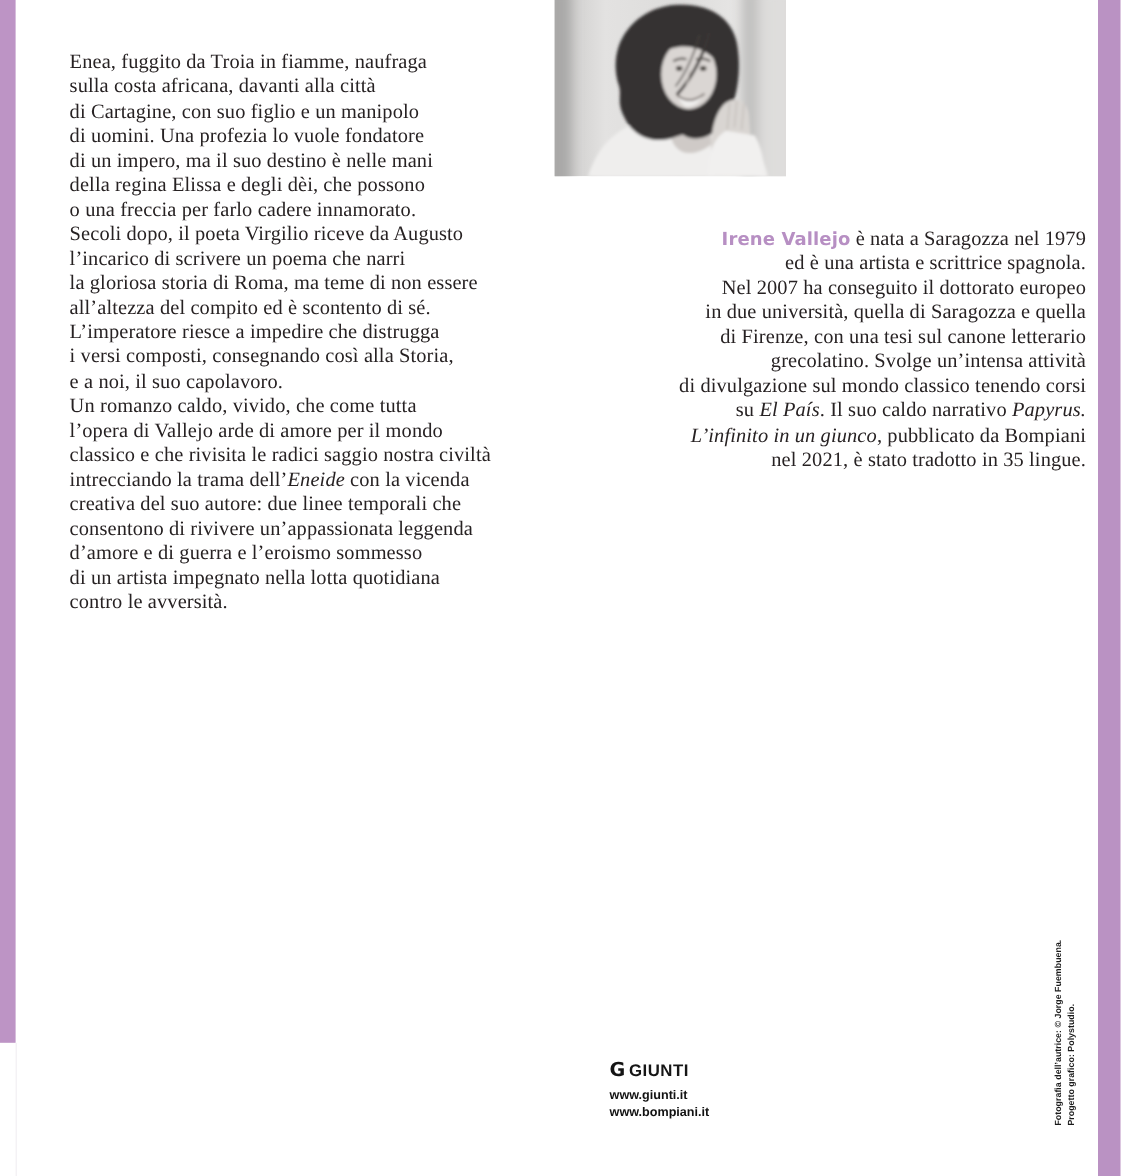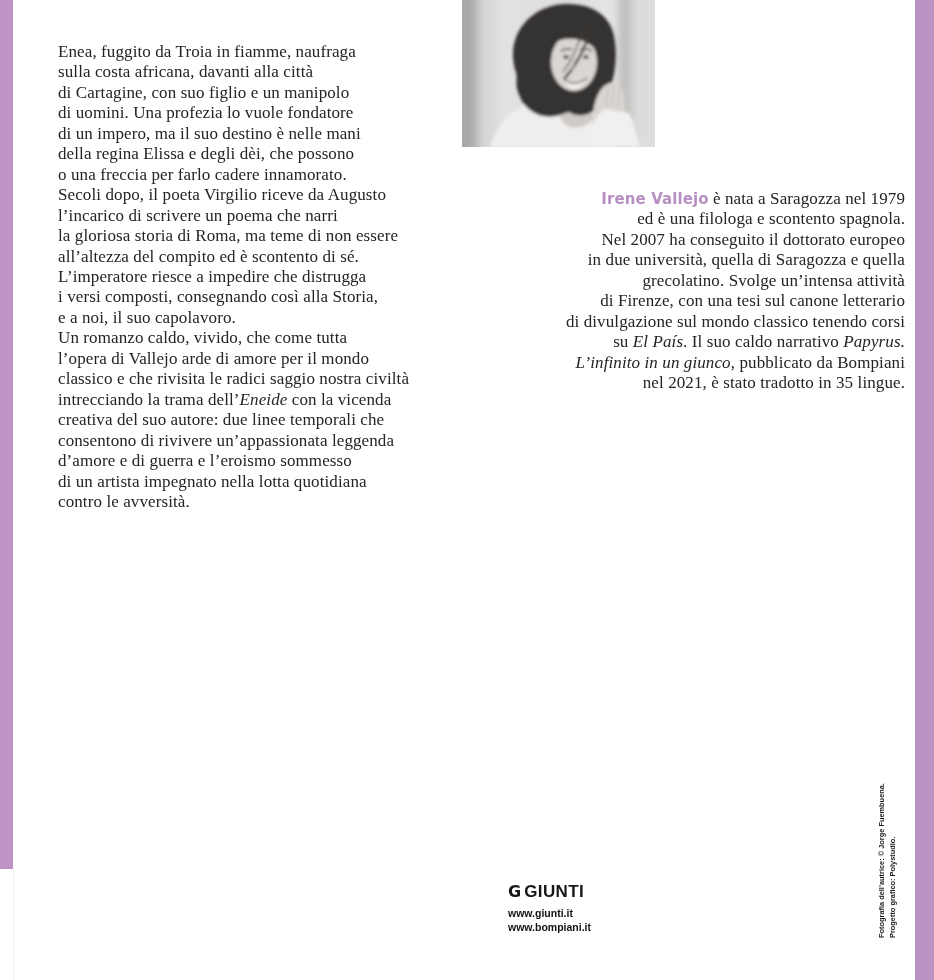--- a/index.html
+++ b/index.html
@@ -19,21 +19,21 @@
   .bio{left:485px;top:189px;width:420px;text-align:right;}
   .tline{white-space:nowrap;}
   .italic{font-style:italic;}
   .accent{font-family:"DejaVu Sans",sans-serif;font-weight:700;font-size:15px;
           letter-spacing:0.1px;color:#b78fc3;}
 
   .publisher{position:absolute;left:508px;top:884px;}
   .logo-row{display:flex;align-items:center;gap:3px;height:16px;}
   .logo-mark{font-family:"DejaVu Sans",sans-serif;font-weight:900;font-size:16px;
              line-height:16px;color:#141414;}
-  .logo-text{font-family:"Liberation Sans",sans-serif;font-weight:700;font-size:17px;
+  .logo-text{font-family:"Liberation Sans",sans-serif;font-weight:700;font-size:14px;
              letter-spacing:0.4px;color:#161616;text-align:center;}
   .websites{margin-top:7px;font-family:"Liberation Sans",sans-serif;font-weight:700;
             font-size:10.5px;line-height:13.5px;color:#121212;}
 
   .credit{position:absolute;left:877px;top:938px;width:152px;
           transform:rotate(-90deg);transform-origin:0 0;
           font-family:"Liberation Sans",sans-serif;font-weight:700;font-size:7.4px;
           line-height:10.8px;color:#1a1a1a;}
   .credit .tline{white-space:nowrap;}
 </style>
@@ -112,25 +112,25 @@
       <div class="tline"><span>intrecciando la trama dell’</span><span class="italic">Eneide</span><span> con la vicenda</span></div>
       <div class="tline"><span>creativa del suo autore: due linee temporali che</span></div>
       <div class="tline"><span>consentono di rivivere un’appassionata leggenda</span></div>
       <div class="tline"><span>d’amore e di guerra e l’eroismo sommesso</span></div>
       <div class="tline"><span>di un artista impegnato nella lotta quotidiana</span></div>
       <div class="tline"><span>contro le avversità.</span></div>
     </div>
 
   <div class="textcol bio">
       <div class="tline"><span class="accent" style="color: rgb(183, 143, 195);">Irene Vallejo</span><span> è nata a Saragozza nel 1979</span></div>
-      <div class="tline"><span>ed è una filologa e scontento spagnola.</span></div>
+      <div class="tline"><span>ed è una artista e scrittrice spagnola.</span></div>
       <div class="tline"><span>Nel 2007 ha conseguito il dottorato europeo</span></div>
       <div class="tline"><span>in due università, quella di Saragozza e quella</span></div>
+      <div class="tline"><span>di Firenze, con una tesi sul canone letterario</span></div>
       <div class="tline"><span>grecolatino. Svolge un’intensa attività</span></div>
-      <div class="tline"><span>di Firenze, con una tesi sul canone letterario</span></div>
       <div class="tline"><span>di divulgazione sul mondo classico tenendo corsi</span></div>
       <div class="tline"><span>su </span><span class="italic">El País</span><span>. Il suo caldo narrativo </span><span class="italic">Papyrus.</span></div>
       <div class="tline"><span class="italic">L’infinito in un giunco</span><span>, pubblicato da Bompiani</span></div>
       <div class="tline"><span>nel 2021, è stato tradotto in 35 lingue.</span></div>
     </div>
 
   <div class="publisher">
     <div class="logo-row">
       <span class="logo-mark">G</span>
       <span class="logo-text">GIUNTI</span>

